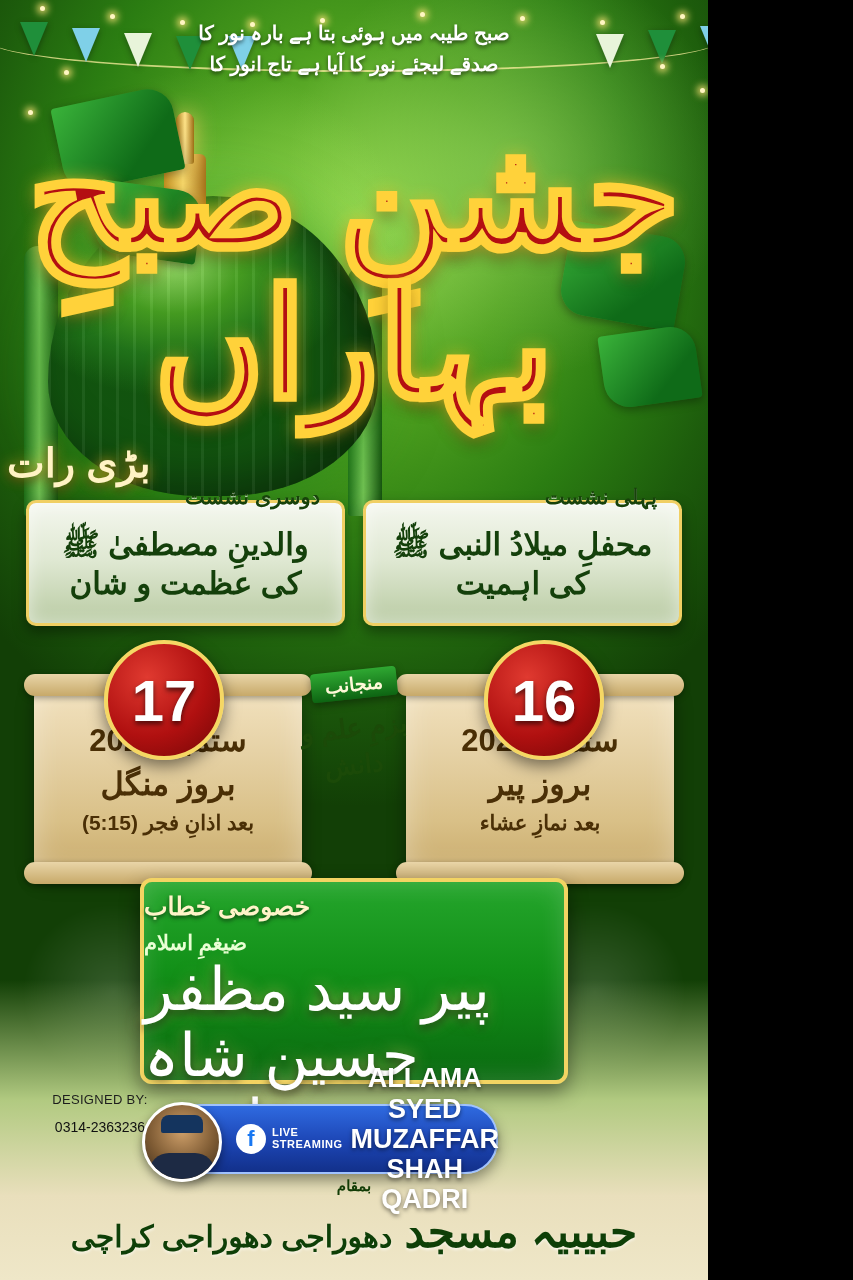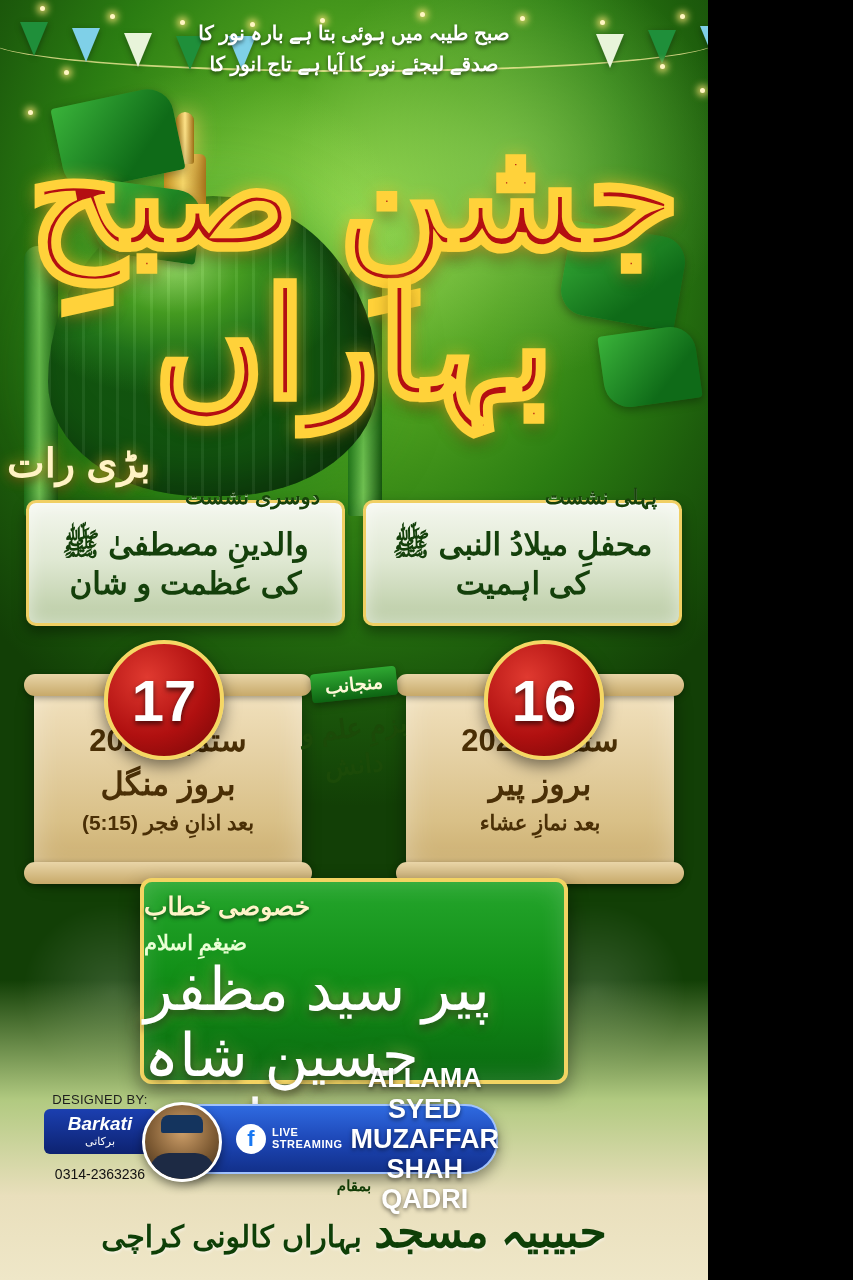--- a/index.html
+++ b/index.html
@@ -591,24 +591,20 @@
   </div>
 
   <div class="speaker-panel">
     <div class="speaker-heading">خصوصی خطاب</div>
     <div class="speaker-sub">ضیغمِ اسلام</div>
     <div class="speaker-name">پیر سید مظفر حسین شاہ قادری</div>
   </div>
 
   <div class="designer">
     <div class="dby">DESIGNED BY:</div>
-    <div class="brand">
-      <div class="b1">Barkati</div>
-      <div class="b2">برکاتی</div>
-    </div>
     <div class="phone">0314-2363236</div>
   </div>
 
   <div class="live-bar">
     <div class="live-avatar">
       <div class="cap"></div>
       <div class="robe"></div>
     </div>
     <div class="fb-icon">f</div>
     <div class="live-tag">
@@ -617,16 +613,16 @@
     </div>
     <div class="live-names">
       <div>ALLAMA SYED</div>
       <div>MUZAFFAR SHAH QADRI</div>
     </div>
   </div>
 
   <div class="venue-crest">بمقام</div>
   <div class="venue">
     <span>حبیبیہ مسجد</span>
-    <span class="sub">بہاراں کالونی کراچی</span>
+    <span class="sub">دھوراجی دھوراجی کراچی</span>
   </div>
 
 </div>
 
 </body></html>

